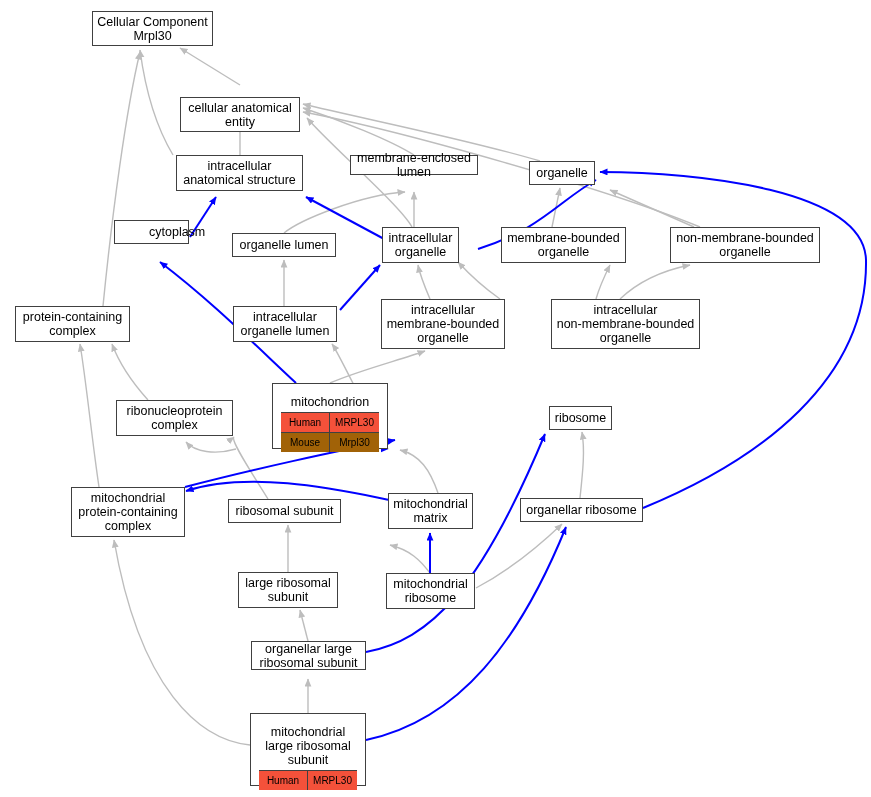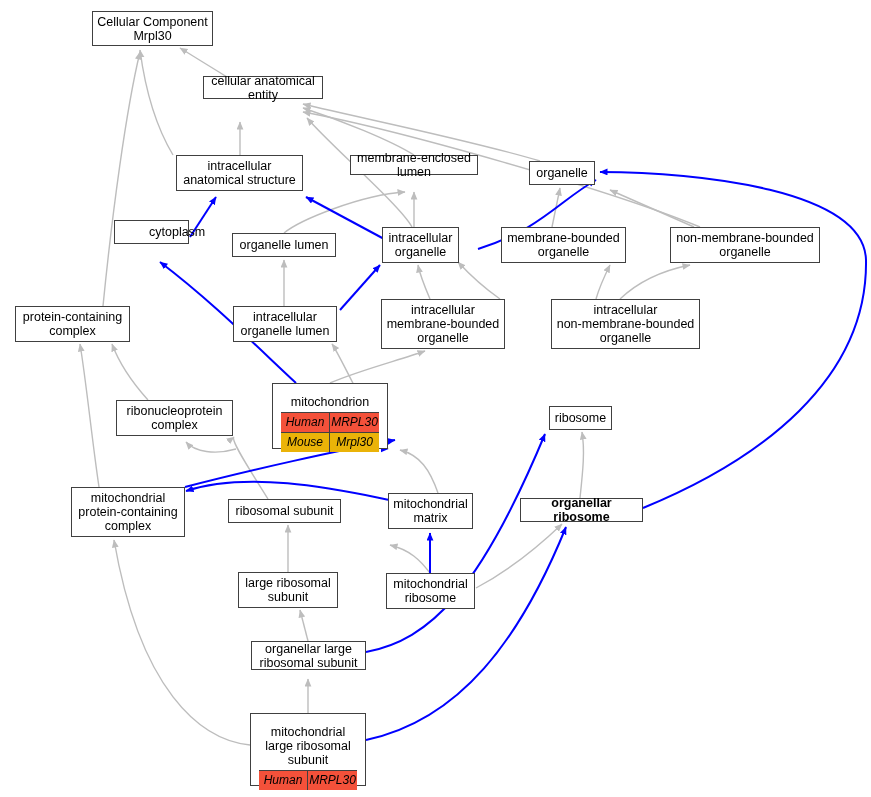--- a/index.html
+++ b/index.html
@@ -65,30 +65,29 @@
     height: 19px;
   }
   .grow + .grow {
     border-top: 1px solid #404040;
   }
   .gcell {
     flex: 1 1 50%;
     display: flex;
     align-items: center;
     justify-content: center;
-    font-size: 12px;
+    font-size: 10px;
     line-height: 13px;
     box-sizing: border-box;
-    font-style: italic;
   }
   .gcell.left {
     border-right: 1px solid #404040;
   }
   .grow.human .gcell { background: #f4513a; }
-  .grow.mouse .gcell { background: #eab308; }
+  .grow.mouse .gcell { background: #a16207; }
 </style>
 </head>
 <body>
 
 <div id="canvas">
 
   <svg id="edges" viewBox="0 0 871 797" xmlns="http://www.w3.org/2000/svg">
     <defs>
       <marker id="ag" markerWidth="9" markerHeight="9" refX="7.5" refY="3.4" orient="auto" markerUnits="userSpaceOnUse">
         <path d="M0,0 L8,3.4 L0,6.8 z" fill="#bdbdbd"></path>
@@ -145,21 +144,21 @@
       <path d="M366,652 C430,640 480,590 545,434"></path>
       <path d="M366,740 C460,720 520,640 566,527"></path>
       <path d="M643,508 C760,460 868,380 866,260 C864,190 700,172 600,172"></path>
     </g>
   </svg>
 
   <div class="node" style="left: 92px; top: 11px; width: 121px; height: 35px;">
     <span class="title">Cellular Component
 Mrpl30</span>
   </div>
-  <div class="node" style="left: 180px; top: 76px; width: 120px; height: 23px; margin-left: 23px;">
+  <div class="node" style="left: 180px; top: 97px; width: 120px; height: 35px;">
     <span class="title">cellular anatomical
 entity</span>
   </div>
   <div class="node" style="left: 176px; top: 155px; width: 127px; height: 36px;">
     <span class="title">intracellular
 anatomical structure</span>
   </div>
   <div class="node" style="left: 350px; top: 155px; width: 128px; height: 20px;">
     <span class="title">membrane-enclosed
 lumen</span>
@@ -215,21 +214,21 @@
 protein-containing
 complex</span>
   </div>
   <div class="node" style="left: 228px; top: 499px; width: 113px; height: 24px;">
     <span class="title">ribosomal subunit</span>
   </div>
   <div class="node" style="left: 388px; top: 493px; width: 85px; height: 36px;">
     <span class="title">mitochondrial
 matrix</span>
   </div>
-  <div class="node" style="left: 520px; top: 498px; width: 123px; height: 24px; font-weight: bold;">
+  <div class="node" style="left: 520px; top: 498px; width: 123px; height: 24px;">
     <span class="title">organellar ribosome</span>
   </div>
   <div class="node" style="left: 238px; top: 572px; width: 100px; height: 36px;">
     <span class="title">large ribosomal
 subunit</span>
   </div>
   <div class="node" style="left: 386px; top: 573px; width: 89px; height: 36px;">
     <span class="title">mitochondrial
 ribosome</span>
   </div>

